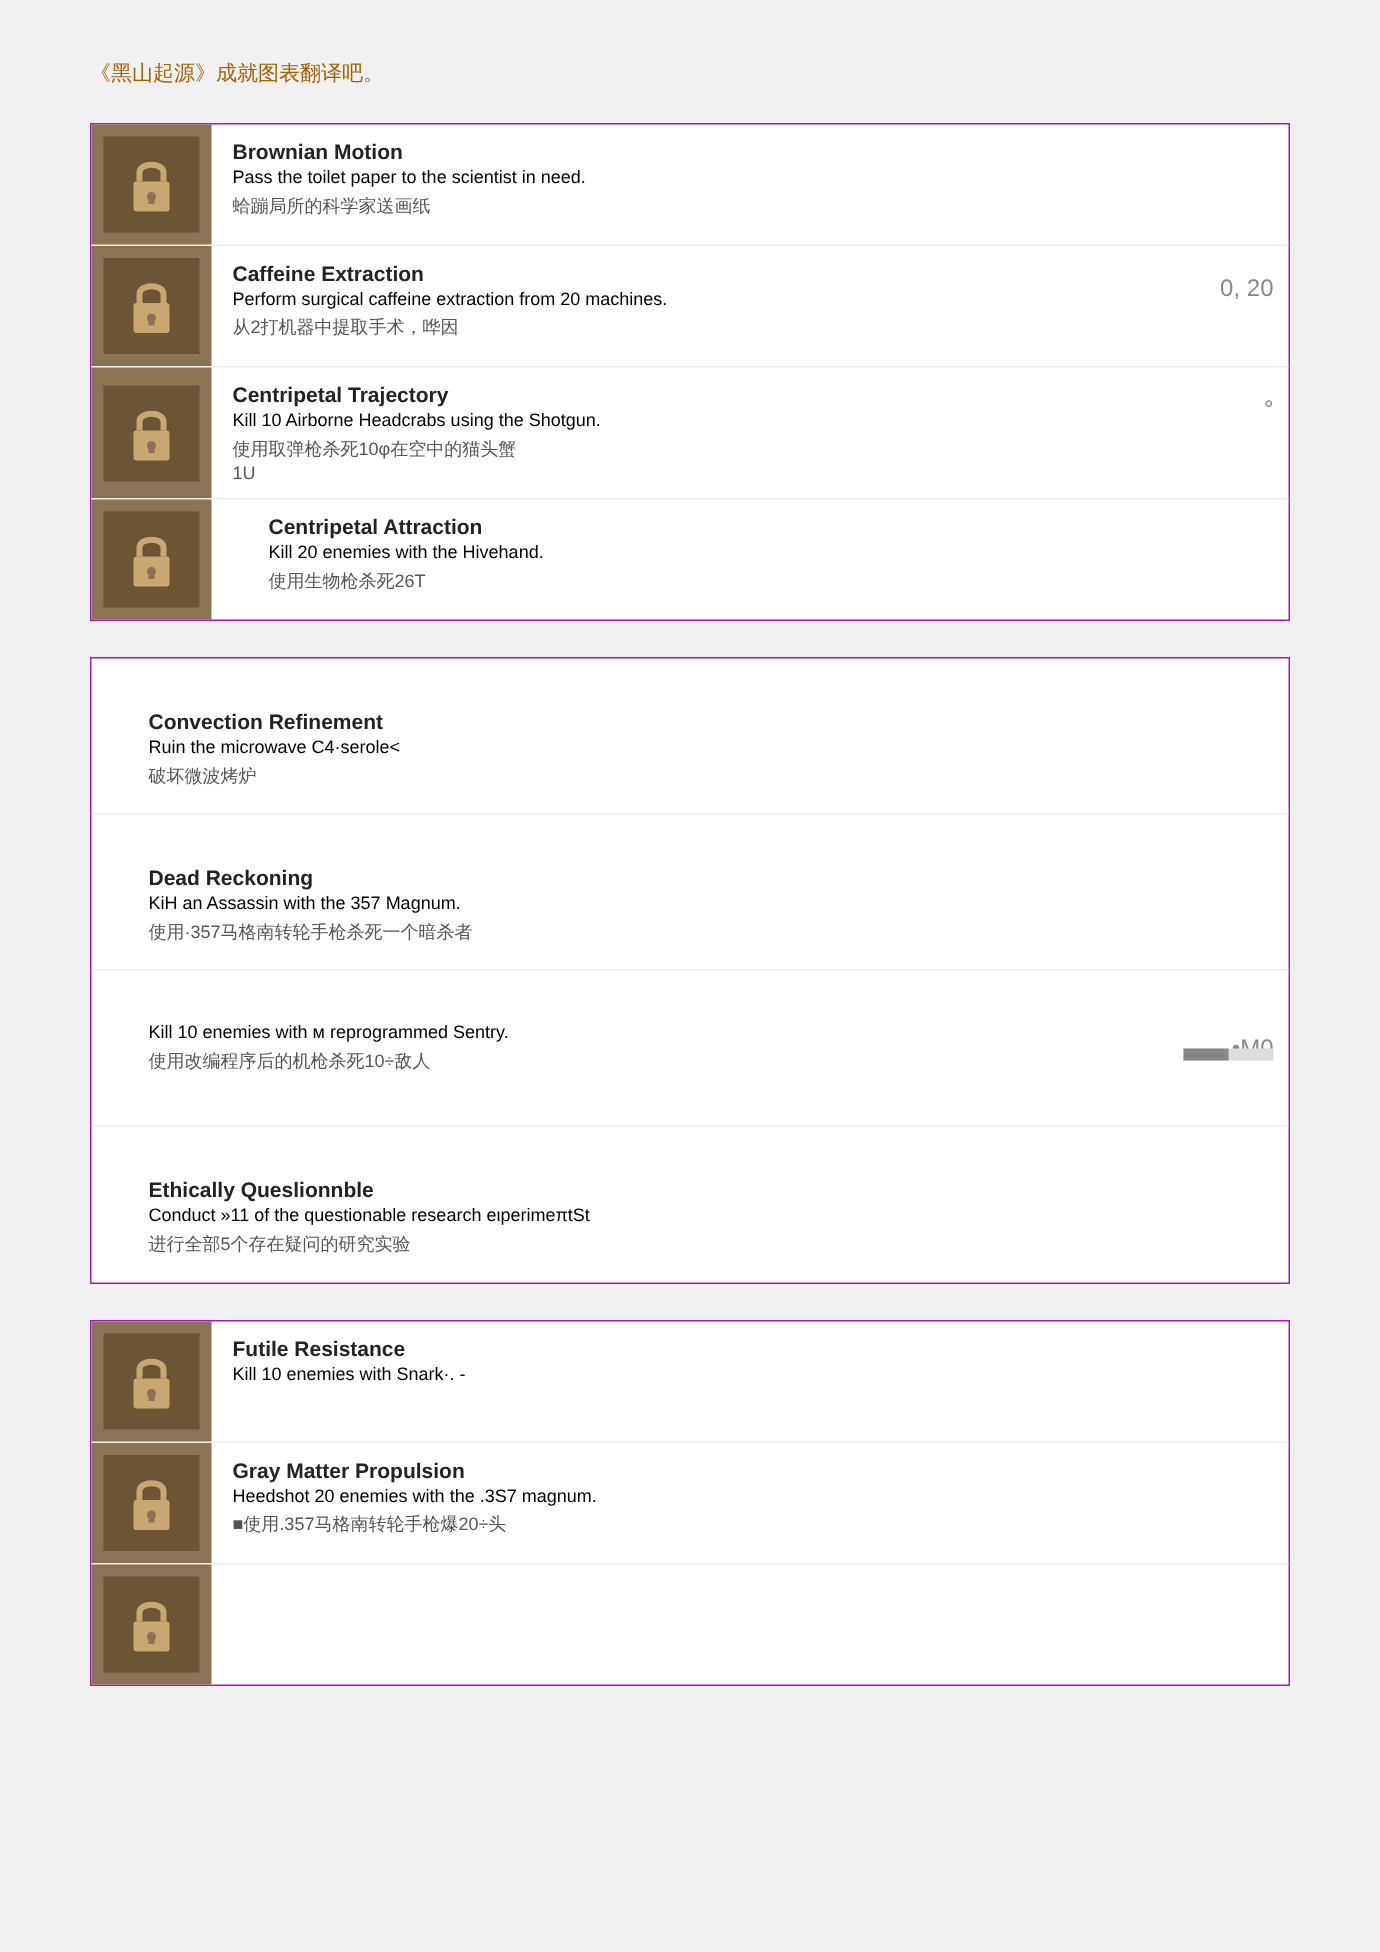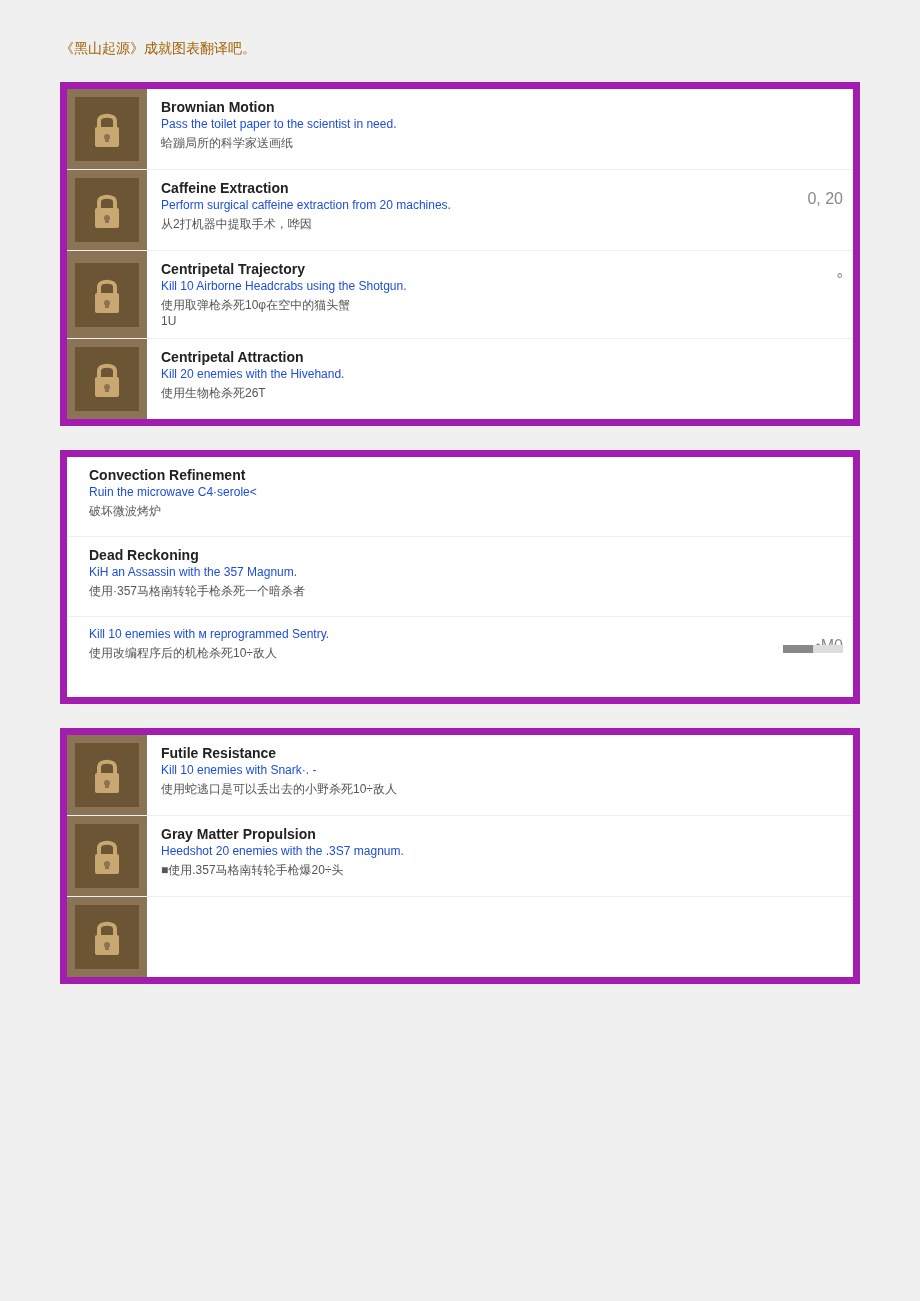--- a/index.html
+++ b/index.html
@@ -13,30 +13,31 @@
       padding: 40px 60px;
     }
     .page-title {
       font-size: 14px;
       color: #a16207;
       margin-bottom: 24px;
     }
     .achievement-section {
       background: #fff;
       margin-bottom: 24px;
-      border: 7px solid #a21caf;
+      border: 1px solid #a21caf;
     }
     .achievement-item {
       display: flex;
       align-items: stretch;
       border-bottom: 1px solid #eee;
       min-height: 80px;
     }
     .achievement-item:last-child {
       border-bottom: none;
+      gap: 24px;
     }
     .achievement-icon {
       width: 80px;
       min-height: 80px;
       background: #8B7355;
       flex-shrink: 0;
       display: flex;
       align-items: center;
       justify-content: center;
       position: relative;
@@ -59,21 +60,21 @@
       position: relative;
     }
     .achievement-name {
       font-size: 14px;
       font-weight: bold;
       color: #222;
       margin-bottom: 2px;
     }
     .achievement-desc-en {
       font-size: 12px;
-      color: #1d4ed8;
+      color: #000000;
       margin-bottom: 4px;
     }
     .achievement-desc-zh {
       font-size: 12px;
       color: #555;
     }
     .achievement-progress {
       position: absolute;
       right: 10px;
       top: 20px;
@@ -87,21 +88,22 @@
       width: 60px;
       height: 8px;
       background: #ddd;
     }
     .progress-bar-fill {
       height: 100%;
       background: #888;
     }
     
     .achievement-item.no-icon-row {
-      padding-left: 16px;
+      padding-left: 32px;
+      margin-top: 24px;
     }
     .achievement-item.no-icon-row .achievement-content {
       padding-left: 6px;
     }
   </style>
 </head>
 <body>
 
 <p class="page-title">《黑山起源》成就图表翻译吧。</p>
 
@@ -197,37 +199,43 @@
       <div class="achievement-item no-icon-row">
         <div class="achievement-content">
           <div class="achievement-desc-en">Kill 10 enemies with ᴍ reprogrammed Sentry.</div>
           <div class="achievement-desc-zh">使用改编程序后的机枪杀死10÷敌人</div>
           <div class="achievement-progress">•M0</div>
           <div class="progress-bar-container">
             <div class="progress-bar-fill" style="width: 50%;"></div>
           </div>
         </div>
       </div>
+      <div class="achievement-item no-icon-row">
+        <div class="achievement-content">
+          <div class="achievement-name">Ethically Queslionnble</div>
+          <div class="achievement-desc-en">Conduct »11 of the questionable research eιperimeπtSt</div>
+          <div class="achievement-desc-zh">进行全部5个存在疑问的研究实验</div>
+        </div>
+      </div>
     </div>
     <div class="achievement-section">
       <div class="achievement-item">
         <div class="achievement-icon">
         <div class="achievement-icon-inner">
           <svg width="40" height="44" viewBox="0 0 40 44" class="lock-svg">
             <rect x="8" y="20" width="24" height="20" rx="2" fill="#c8a870"></rect>
             <path d="M12 20 V14 C12 7 28 7 28 14 V20" stroke="#c8a870" stroke-width="4" fill="none"></path>
             <circle cx="20" cy="30" r="3" fill="#8B7355"></circle>
             <rect x="18" y="30" width="4" height="5" fill="#8B7355"></rect>
           </svg>
         </div>
       </div>
         <div class="achievement-content">
           <div class="achievement-name">Futile Resistance</div>
           <div class="achievement-desc-en">Kill 10 enemies with Snark·. -</div>
-          <div class="achievement-desc-zh">使用蛇逃口是可以丢出去的小野杀死10÷敌人</div>
         </div>
       </div>
       <div class="achievement-item">
         <div class="achievement-icon">
         <div class="achievement-icon-inner">
           <svg width="40" height="44" viewBox="0 0 40 44" class="lock-svg">
             <rect x="8" y="20" width="24" height="20" rx="2" fill="#c8a870"></rect>
             <path d="M12 20 V14 C12 7 28 7 28 14 V20" stroke="#c8a870" stroke-width="4" fill="none"></path>
             <circle cx="20" cy="30" r="3" fill="#8B7355"></circle>
             <rect x="18" y="30" width="4" height="5" fill="#8B7355"></rect>

